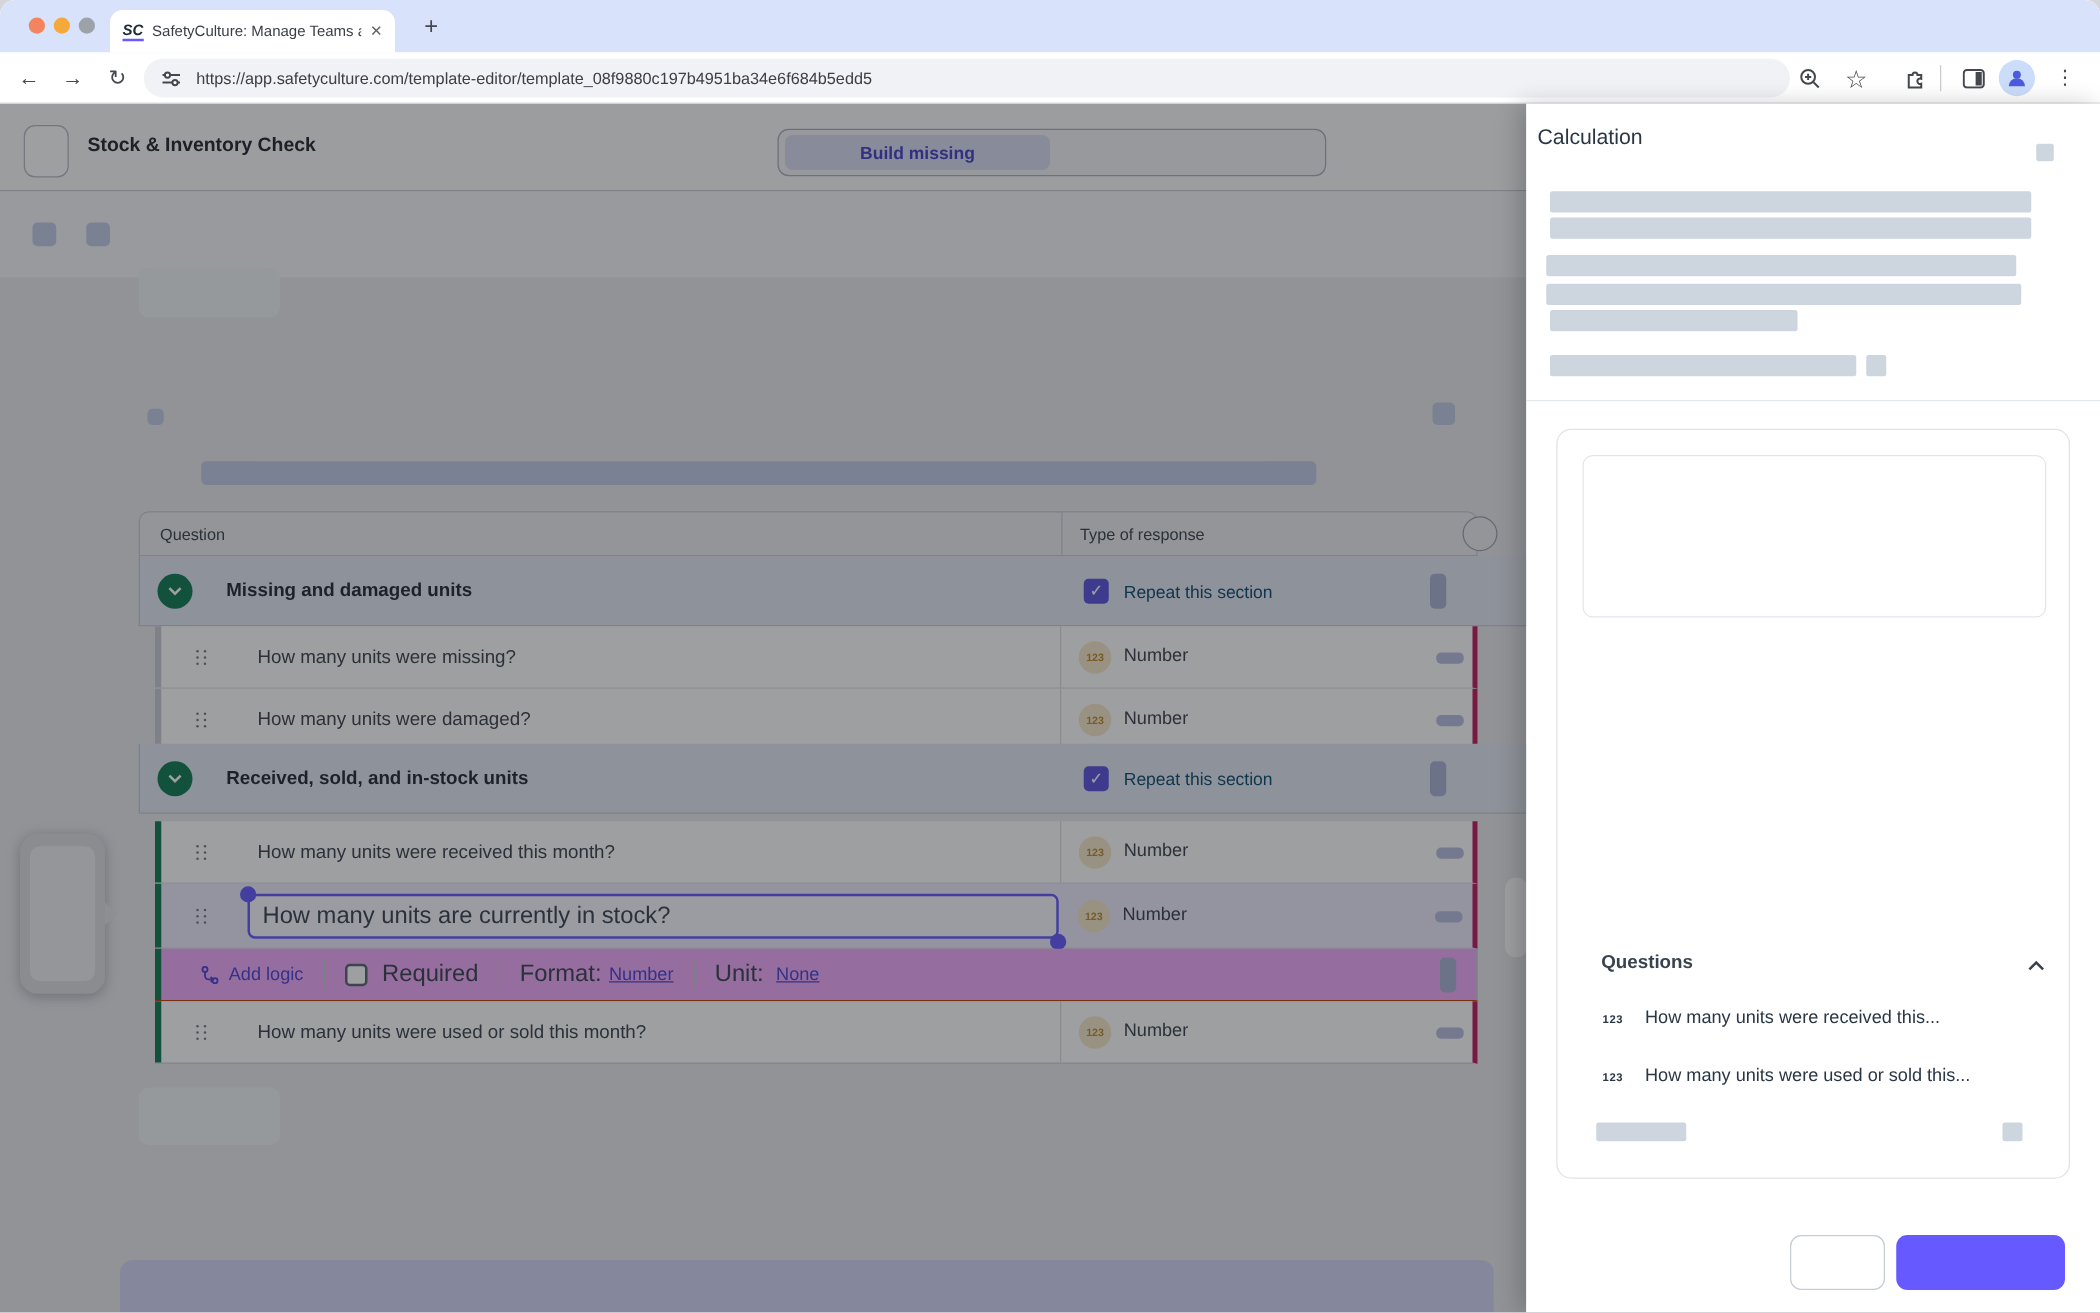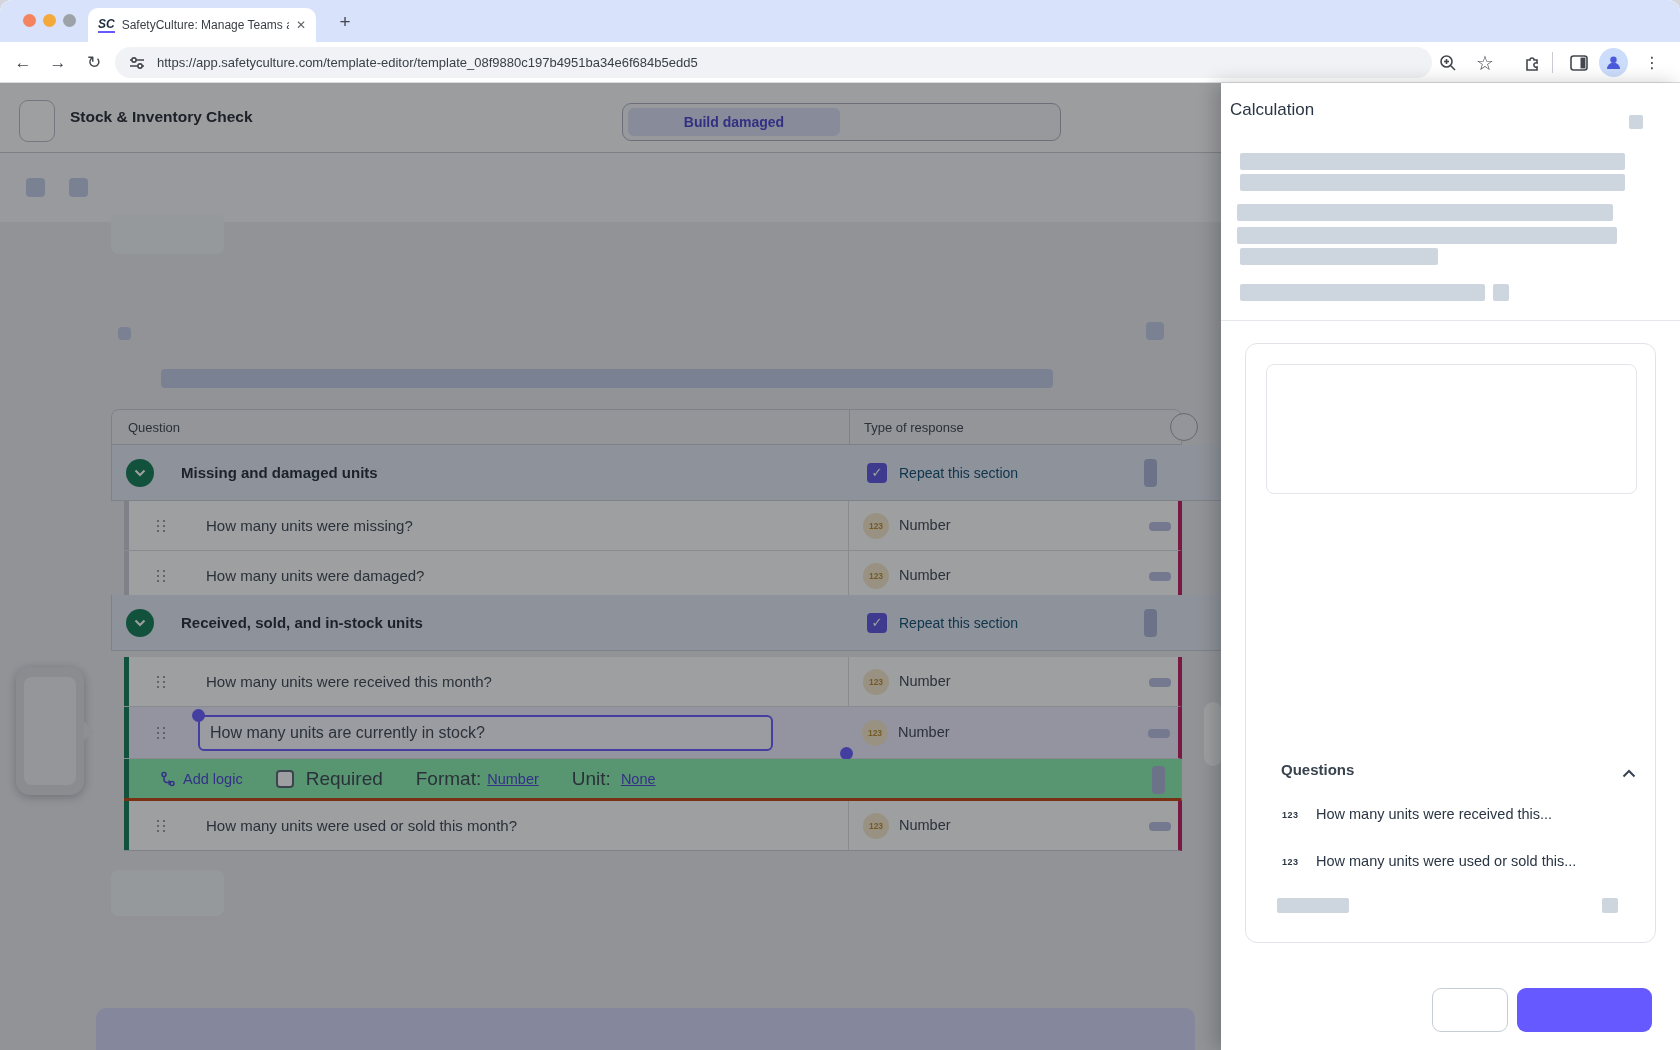--- a/index.html
+++ b/index.html
@@ -63,26 +63,26 @@
   .enddash{position:absolute;left:300px;width:22px;height:9px;border-radius:4px;background:#b7bee2;}
   .greenc{position:absolute;left:14px;top:14px;width:28px;height:28px;border-radius:50%;background:#0e7a52;
           display:flex;align-items:center;justify-content:center;}
   .sectitle{position:absolute;left:69px;font-size:15px;font-weight:700;color:#1f2933;top:19px;}
   .cbx{position:absolute;width:20px;height:20px;border-radius:4px;background:#5b53e0;color:#fff;
        text-align:center;line-height:20px;font-size:13px;}
   .cbxlabel{position:absolute;font-size:14px;color:#0c4a6e;}
   .vpill{position:absolute;width:13px;border-radius:4px;background:#aab2d4;}
 
   .selrow{background:#ecedfb;}
-  .selinput{position:absolute;left:74px;top:8px;width:575px;height:36px;background:#fafaff;
-            border:2px solid #6559ff;border-radius:6px;font-size:16px;color:#39434e;
+  .selinput{position:absolute;left:74px;top:8px;width:649px;height:36px;background:#fafaff;
+            border:2px solid #6559ff;border-radius:6px;font-size:19px;color:#39434e;
             line-height:32px;padding-left:10px;}
   .handle{position:absolute;width:13px;height:13px;border-radius:50%;background:#6559ff;}
 
-  .logicrow{left:124px;width:1058px;height:42px;background:#86efac;border-bottom:3px solid #c2410c;
+  .logicrow{left:124px;width:1058px;height:42px;background:#f0abfc;border-bottom:1px solid #c2410c;
             border-right:1px solid #c8ccd2;display:block;}
   .logicin{position:absolute;display:flex;align-items:center;height:100%;left:36px;gap:0;}
   .lnk{color:#4a43d6;text-decoration:underline;font-size:14.5px;}
   .ltxt{font-size:19px;color:#39434e;}
   .pipe{width:1px;height:22px;background:#c5cad1;margin:0 16px;}
   .reqbox{width:18px;height:18px;border:2px solid #596270;border-radius:4px;background:#fff;margin-right:12px;}
 
   
   .floatbox{left:16px;top:584px;width:68px;height:128px;border-radius:14px;background:#dcdee2;
             box-shadow:0 2px 10px rgba(0,0,0,.25);}
@@ -173,21 +173,21 @@
         <path d="M2 15a6.5 6.5 0 0 1 13 0z"></path>
       </svg>
   </div>
   <div class="abs menudots">⋮</div>
 
   <div class="abs page">
     <div class="abs pagehead"></div>
     <div class="abs backbox"></div>
     <div class="abs doctitle">Stock &amp; Inventory Check</div>
     <div class="abs seg"></div>
-    <div class="abs segsel">Build damaged</div>
+    <div class="abs segsel">Build missing</div>
 
     <div class="abs substrip"></div>
     <div class="abs skblue" style="left:26px;top:95px;width:19px;height:19px;"></div>
     <div class="abs skblue" style="left:69px;top:95px;width:19px;height:19px;"></div>
 
     <div class="abs skgray" style="left:111px;top:131px;width:113px;height:40px;"></div>
     <div class="abs skblue" style="left:118px;top:244px;width:13px;height:13px;"></div>
     <div class="abs skblue" style="left:161px;top:286px;width:892px;height:19px;"></div>
     <div class="abs skblue" style="left:1146px;top:239px;width:18px;height:18px;"></div>
 

